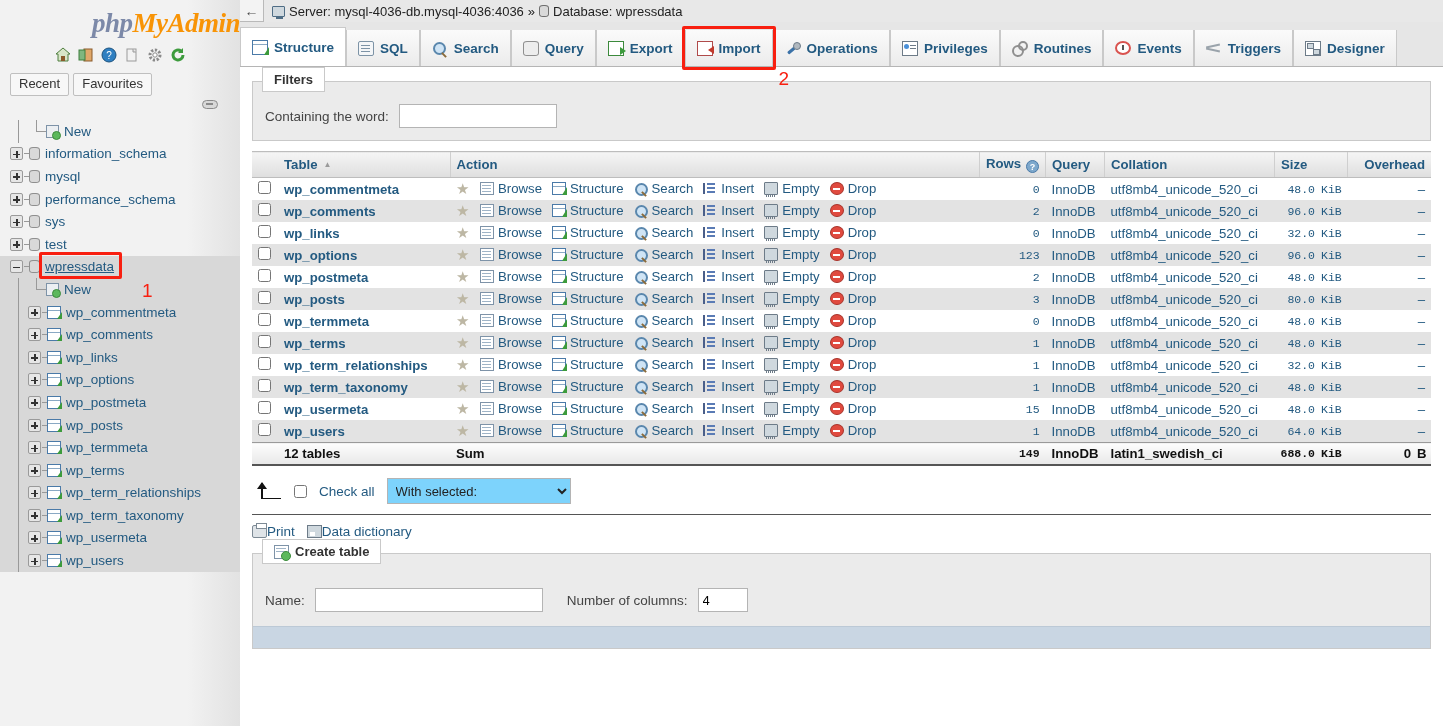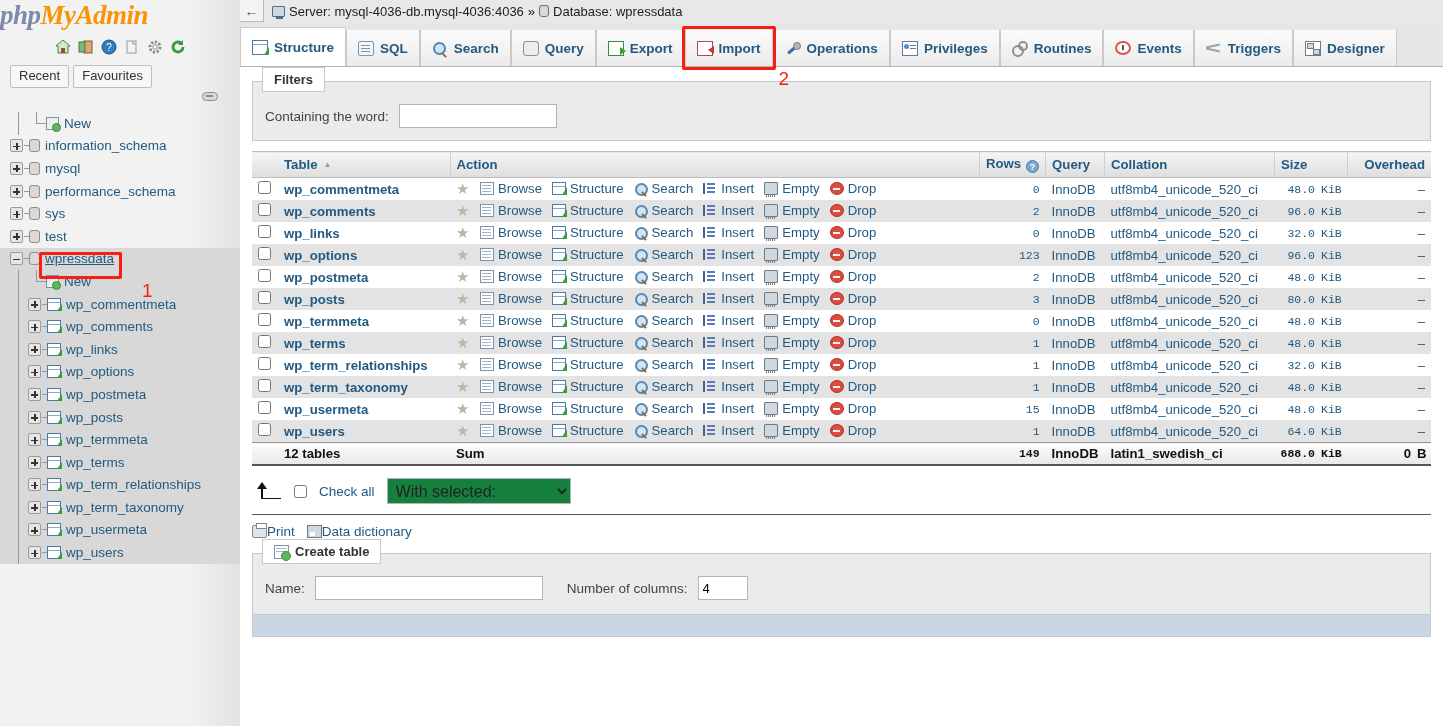--- a/index.html
+++ b/index.html
@@ -14,22 +14,22 @@
   #app { position: relative; width: 1443px; height: 726px; display: flex; }
 
   
   #sidebar {
     width: 240px; height: 726px;
     background: linear-gradient(to right, #f2f2f2 0%, #f2f2f2 78%, #e2e2e2 100%);
     position: relative;
     flex: 0 0 240px;
   }
   .pma-logo {
-    text-align: left;
-    padding-top: 0;
+    text-align: right;
+    padding-top: 8px;
     font-family: "Liberation Serif", serif;
     font-style: italic;
     font-weight: bold;
     font-size: 27px;
     letter-spacing: -0.5px;
     white-space: nowrap;
   }
   .pma-logo .php { color: #7c89a8; }
   .pma-logo .myadmin { color: #f89406; }
 
@@ -305,39 +305,39 @@
   }
   .arrow-up::after {
     content:""; position:absolute; left:5px; bottom:2px; width:20px; height:1.5px; background:#111;
   }
   .arrow-head {
     position:absolute; left:1px; top:1px; width:0;height:0;
     border-left:5px solid transparent; border-right:5px solid transparent; border-bottom:7px solid #111;
   }
   .checkall-lbl { color: #235a81; font-size: 13.5px; }
   select {
-    border: 1px solid #b4b4b4; background: #15803d; height: 26px; width: 184px;
-    font-family: "Liberation Sans", sans-serif; font-size: 16px; color: #222;
+    border: 1px solid #b4b4b4; background: #7dd3fc; height: 26px; width: 184px;
+    font-family: "Liberation Sans", sans-serif; font-size: 13px; color: #222;
     padding-left: 4px;
   }
   .hr { border-top: 1px solid #555; margin: 10px 12px 0 12px; }
   .linkrow { display: flex; align-items: center; gap: 12px; margin: 9px 12px 0 12px; }
   .lnk { color: #235a81; display: inline-flex; align-items: center; font-size: 13.5px; }
   .ic-print { width:15px;height:13px; background:#dfe4e8; border:1px solid #7d8a95; border-radius:2px; position:relative;}
   .ic-print::after{content:"";position:absolute;left:3px;top:-3px;width:9px;height:4px;background:#fff;border:1px solid #7d8a95;}
   .ic-dict { width:15px;height:13px; background:#cfd8de; border:1px solid #6d7b88; position:relative;}
   .ic-dict::after{content:"";position:absolute;left:2px;bottom:1px;width:5px;height:4px;background:#fff;}
 
   .ic-createtbl { width:15px;height:14px; background:#fff; border:1px solid #7e93a8; position:relative; }
   .ic-createtbl::before { content:""; position:absolute; left:1px;top:2px; width:10px;height:1px;
     background:#9fb4c7; box-shadow:0 3px 0 #9fb4c7; }
   .ic-createtbl::after { content:""; position:absolute; right:-3px;bottom:-3px; width:8px;height:8px;
     background:#5cb85c; border:1px solid #3d8b3d; border-radius:50%; }
 
-  .ct-body { padding: 22px 12px 14px 12px; display: flex; align-items: center; gap: 10px; }
+  .ct-body { padding: 34px 12px 14px 12px; display: flex; align-items: center; gap: 10px; }
   .ct-body label { font-size: 13.5px; color: #444; }
   .ct-footer { height: 22px; background: #c9d6e3; border-top: 1px solid #bcc9d6; }
 </style>
 </head>
 <body>
 
 <div id="app">
 
   <div id="sidebar">
     <div class="pma-logo">

